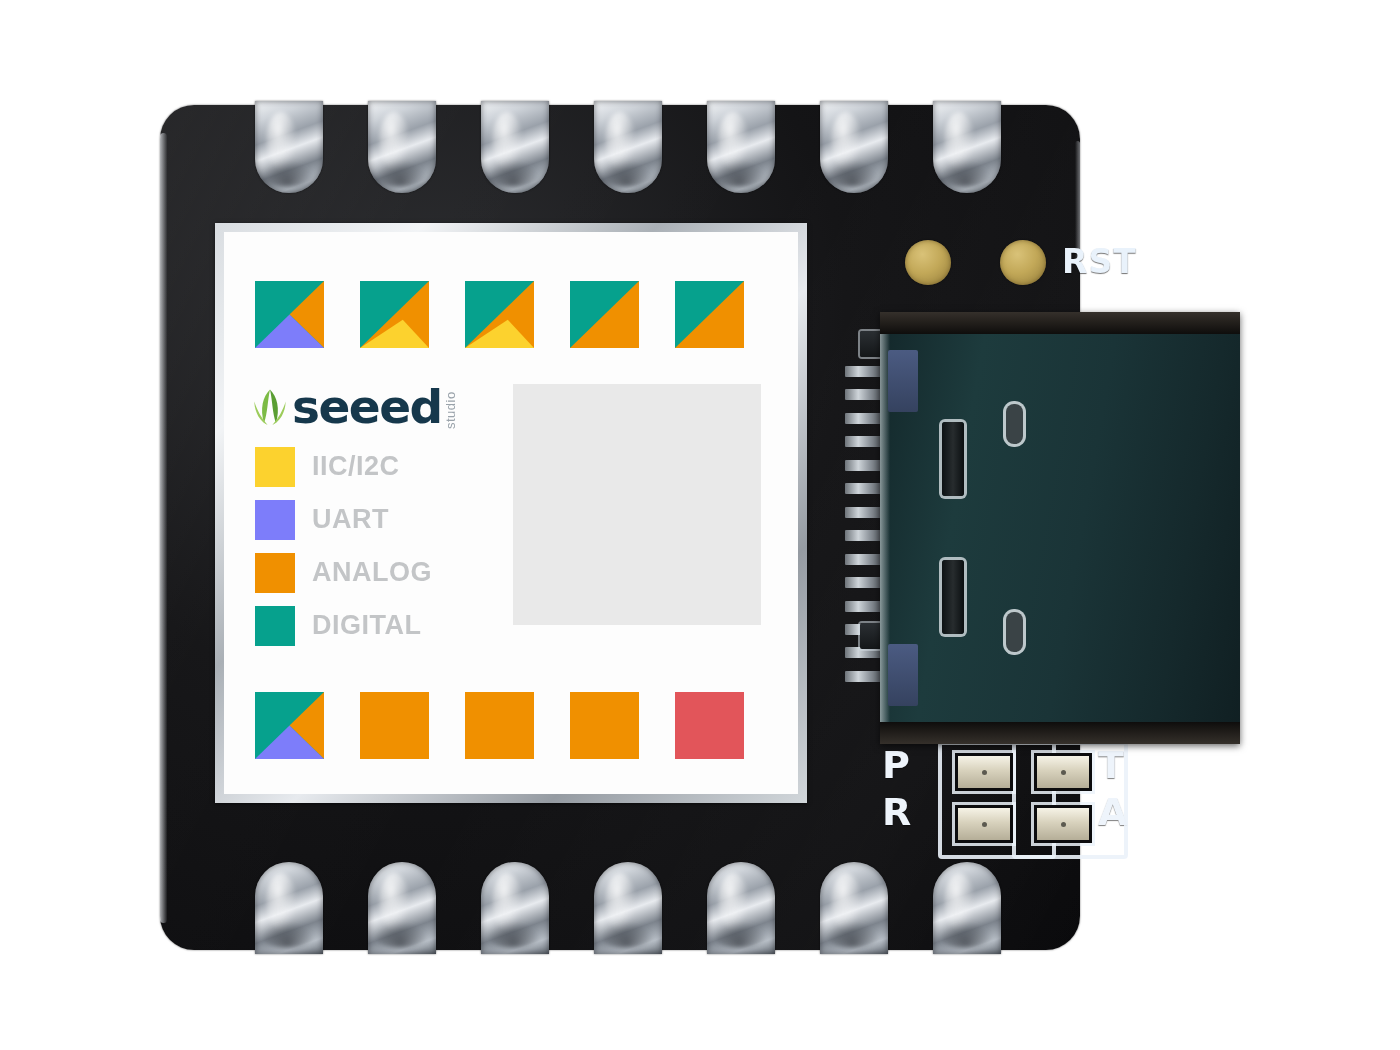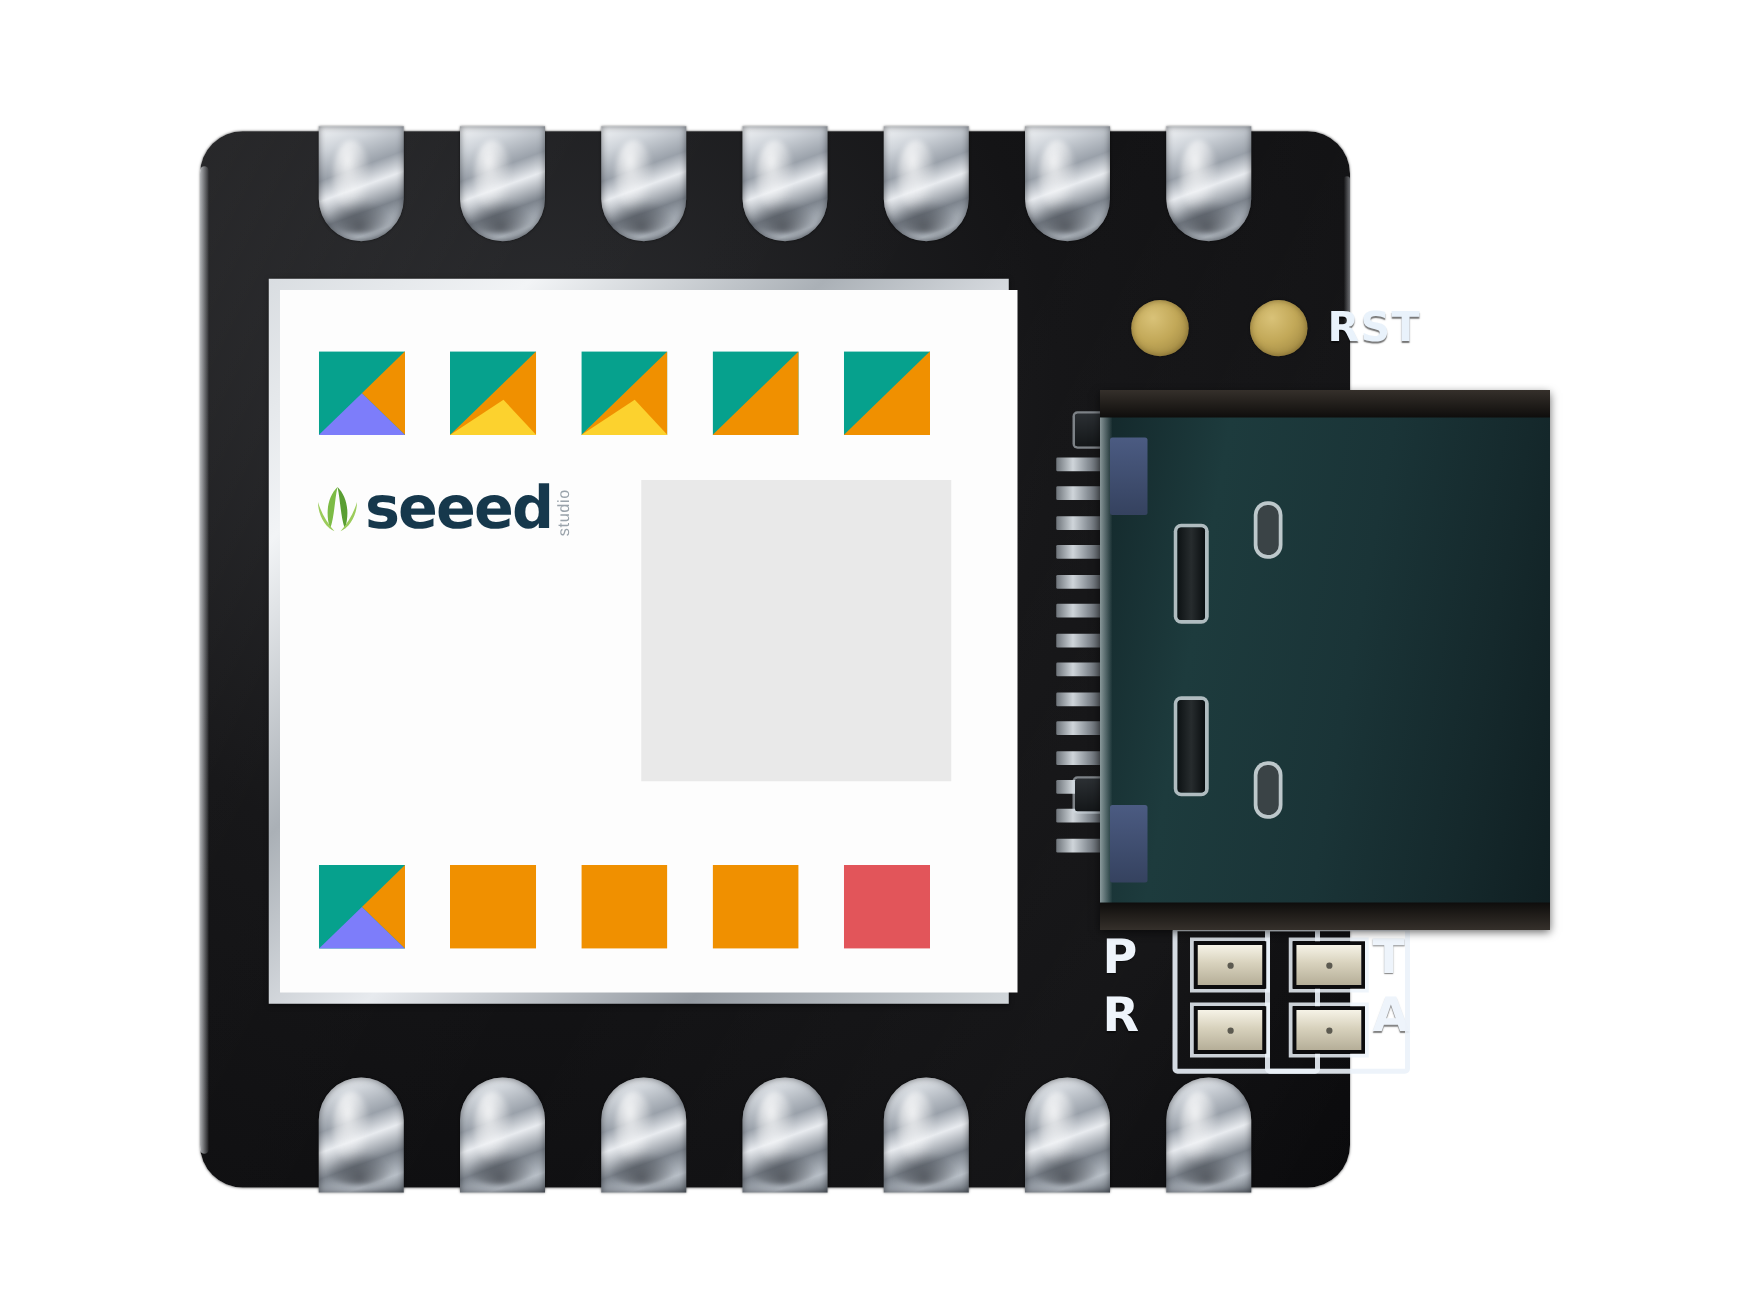--- a/index.html
+++ b/index.html
@@ -100,21 +100,20 @@
     padding: 9px;
     box-sizing: border-box;
     box-shadow: 0 1px 4px rgba(0,0,0,0.55);
   }
   .shield-inner {
     position: relative;
     width: 100%;
     height: 100%;
     background: #fdfdfd;
     overflow: hidden;
-    padding-left: 16px;
   }
 
   
   .sq-row {
     position: absolute;
     display: flex;
     gap: 36px;
     left: 31px;
   }
   .sq-row.top { top: 49px; }
@@ -423,20 +422,38 @@
           <svg class="leaf" viewBox="0 0 60 66">
             <path d="M30 4 C18 16, 13 36, 20 60 C26 44, 26 22, 30 4 Z" fill="#7cbb45"></path>
             <path d="M30 4 C42 16, 47 36, 40 60 C34 44, 34 22, 30 4 Z" fill="#5a9e33"></path>
             <path d="M4 24 C4 42, 14 58, 26 63 C16 52, 8 38, 4 24 Z" fill="#9ccc5b"></path>
             <path d="M56 24 C56 42, 46 58, 34 63 C44 52, 52 38, 56 24 Z" fill="#9ccc5b"></path>
           </svg>
           <div class="logo-text">seeed</div>
           <div class="logo-studio">studio</div>
         </div>
 
+        <div class="legend">
+          <div class="legend-row">
+            <div class="legend-swatch" style="background:#fcd22e;"></div>
+            <div class="legend-label">IIC/I2C</div>
+          </div>
+          <div class="legend-row">
+            <div class="legend-swatch" style="background:#7d7dfa;"></div>
+            <div class="legend-label">UART</div>
+          </div>
+          <div class="legend-row">
+            <div class="legend-swatch" style="background:#f09000;"></div>
+            <div class="legend-label">ANALOG</div>
+          </div>
+          <div class="legend-row">
+            <div class="legend-swatch" style="background:#06a18d;"></div>
+            <div class="legend-label">DIGITAL</div>
+          </div>
+        </div>
 
         <div class="gray-block"></div>
 
         <div class="sq-row bottom">
           <div class="sq">
             <svg viewBox="0 0 100 100" preserveAspectRatio="none">
               <rect x="0" y="0" width="100" height="100" fill="#06a18d"></rect>
               <polygon points="100,0 100,100 50,50" fill="#f09000"></polygon>
               <polygon points="50,50 100,100 0,100" fill="#7d7dfa"></polygon>
             </svg>

